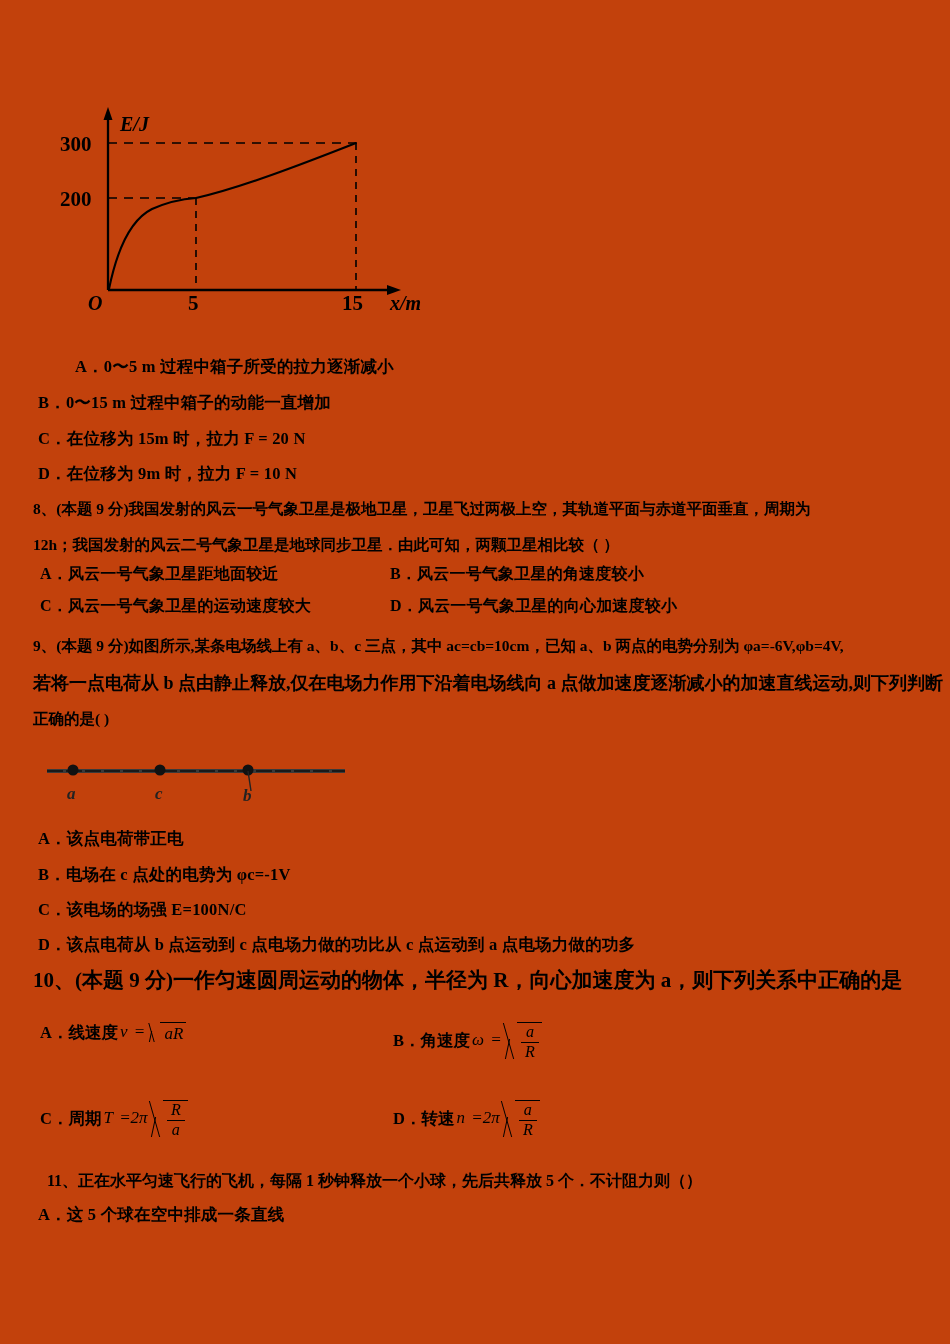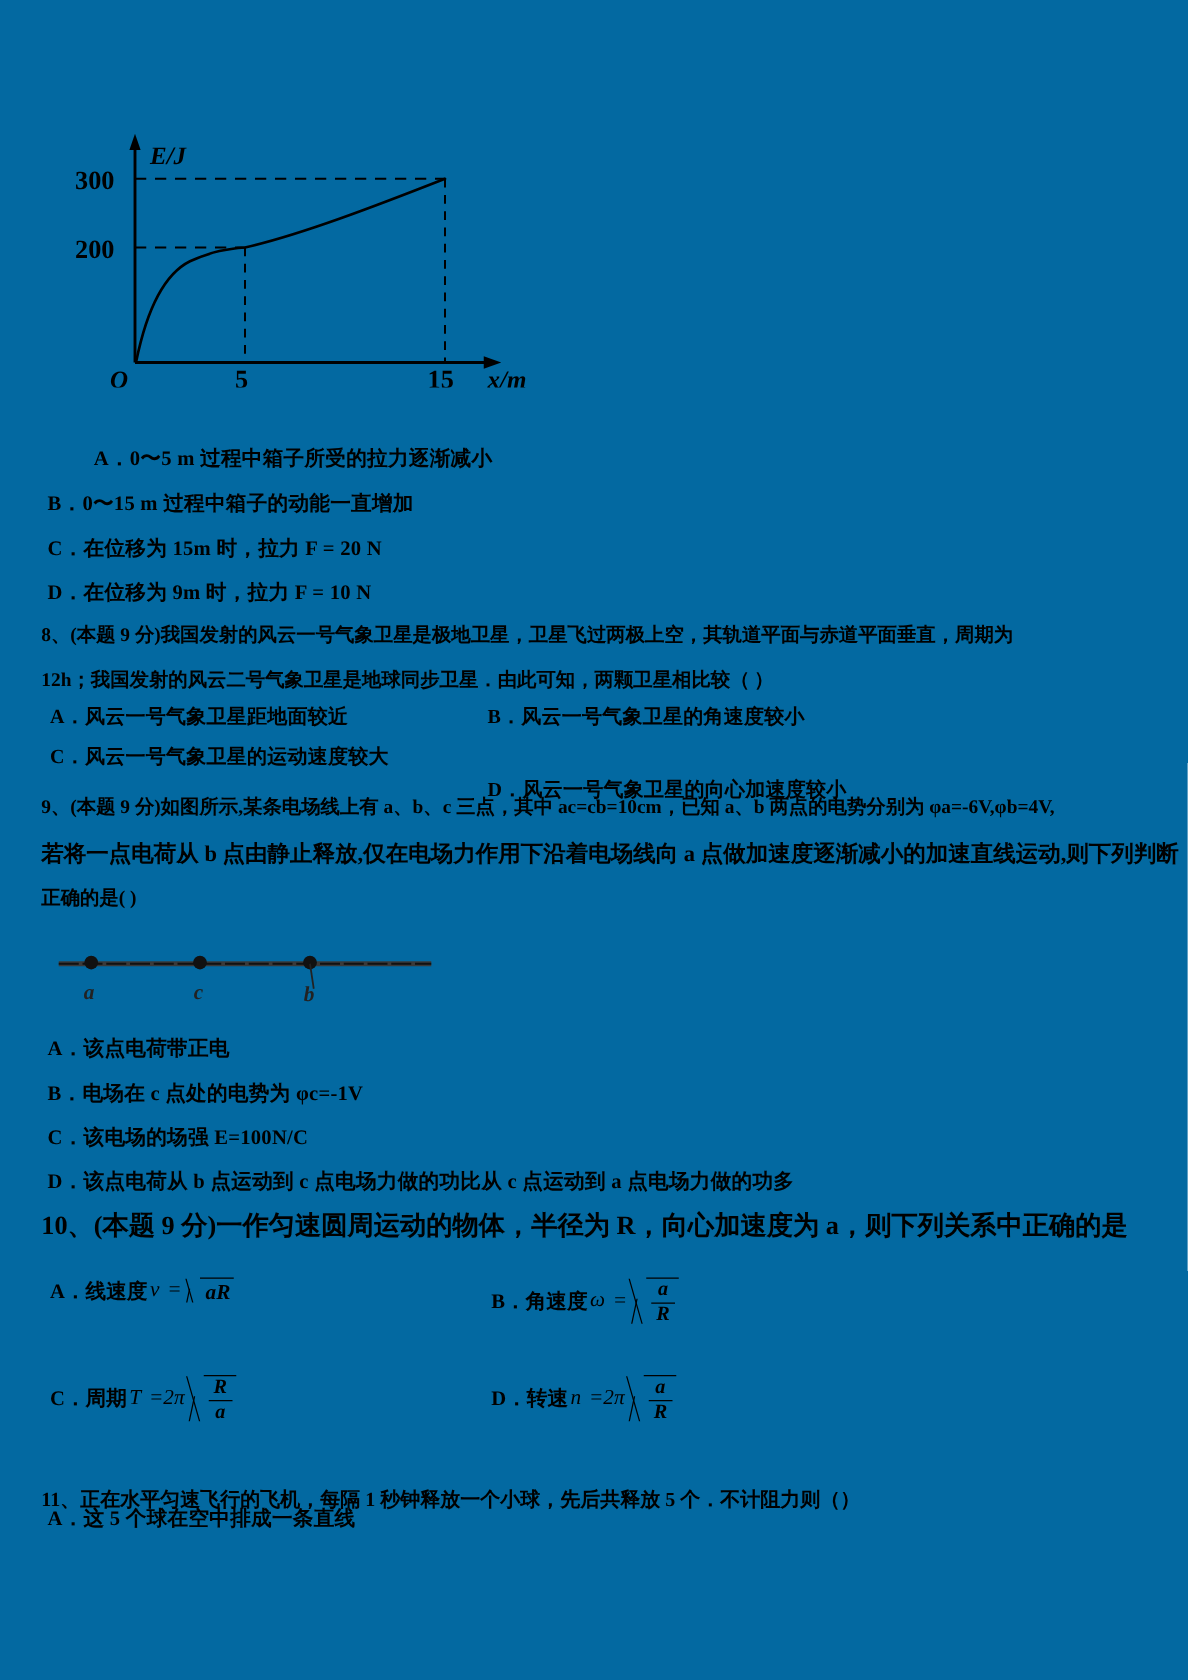--- a/index.html
+++ b/index.html
@@ -12,21 +12,21 @@
     height: 1344px;
     position: relative;
     font-family: "Liberation Serif", "DejaVu Serif", serif;
     color: #000000;
     overflow: hidden;
   }
   .page {
     position: relative;
     width: 950px;
     height: 1344px;
-    background: #0369a1;
+    background: #c2410c;
   }
 
   
   .figure-energy {
     position: absolute;
     left: 60px;
     top: 95px;
     width: 370px;
     height: 215px;
   }
@@ -72,21 +72,20 @@
     font-style: italic;
     font-weight: normal;
     font-size: 17px;
     white-space: nowrap;
   }
   .sqrt {
     display: inline-block;
     position: relative;
     padding-left: 11px;
     vertical-align: middle;
-    font-weight: bold;
   }
   .sqrt::before {
     content: "";
     position: absolute;
     left: 1px;
     bottom: 2px;
     width: 8px;
     height: 52%;
     border-left: 1.3px solid #000;
     transform: skewX(-12deg);
@@ -183,21 +182,21 @@
 
   <div class="opt-line" style="left:40px; top:565px; font-size:16px;">
     <span class="label-letter">A．</span><span>风云一号气象卫星距地面较近</span>
   </div>
   <div class="opt-line" style="left:390px; top:565px; font-size:16px;">
     <span class="label-letter">B．</span><span>风云一号气象卫星的角速度较小</span>
   </div>
   <div class="opt-line" style="left:40px; top:597px; font-size:16px;">
     <span class="label-letter">C．</span><span>风云一号气象卫星的运动速度较大</span>
   </div>
-  <div class="opt-line" style="left:390px; top:624px; font-size:16px;">
+  <div class="opt-line" style="left:390px; top:597px; font-size:16px;">
     <span class="label-letter">D．</span><span>风云一号气象卫星的向心加速度较小</span>
   </div>
 
   <div class="q-line" style="left:33px; top:637px; font-size:15.5px;">9、(本题 9 分)如图所示,某条电场线上有 a、b、c 三点，其中 ac=cb=10cm，已知 a、b 两点的电势分别为 φa=-6V,φb=4V,</div>
   <div class="q-line" style="left:33px; top:673px; font-size:18px;">若将一点电荷从 b 点由静止释放,仅在电场力作用下沿着电场线向 a 点做加速度逐渐减小的加速直线运动,则下列判断</div>
   <div class="q-line" style="left:33px; top:710px; font-size:15.5px;">正确的是(  )</div>
 
   <div class="figure-fieldline">
     <svg width="310" height="60" viewBox="0 0 310 60">
       <line x1="2" y1="16" x2="300" y2="16" stroke="#3a3a3a" stroke-width="4"></line>
@@ -260,18 +259,18 @@
   <div class="opt-math" style="left:393px; top:1100px;">
     <span class="label-letter cn">D．</span>
     <span class="cn">转速</span>
     <span class="formula">
       <span class="var-lead">n</span>
       <span>=2π</span>
       <span class="sqrt"><span class="radicand"><span class="frac"><span class="num">a</span><span class="den">R</span></span></span></span>
     </span>
   </div>
 
-  <div class="q-line" style="left:33px; top:1172px; font-size:16px;margin-top:20px;">11、正在水平匀速飞行的飞机，每隔 1 秒钟释放一个小球，先后共释放 5 个．不计阻力则（）</div>
+  <div class="q-line" style="left:47px; top:1172px; font-size:16px;">11、正在水平匀速飞行的飞机，每隔 1 秒钟释放一个小球，先后共释放 5 个．不计阻力则（）</div>
   <div class="opt-line" style="left:38px; top:1206px;">
     <span class="label-letter">A．</span><span>这 5 个球在空中排成一条直线</span>
   </div>
 
 </div>
 
 </body></html>

